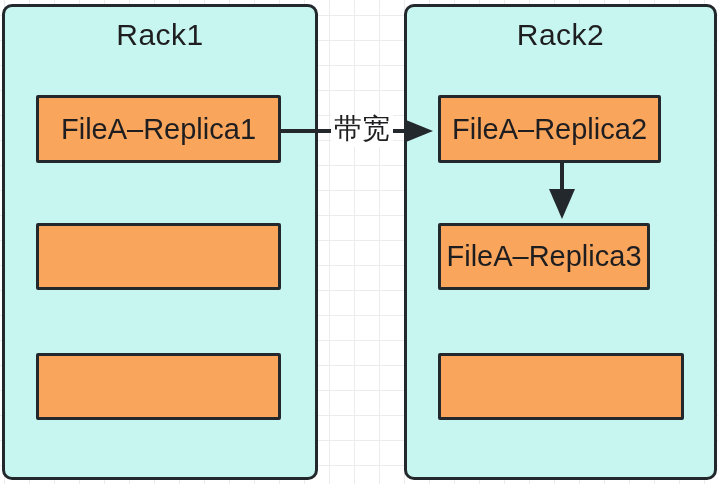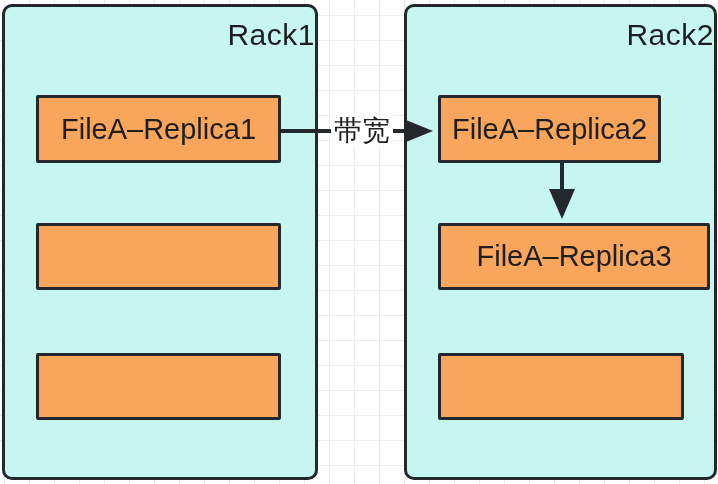--- a/index.html
+++ b/index.html
@@ -27,21 +27,21 @@
   .rack{
     position:absolute;
     background:var(--rack-fill);
     border:3px solid var(--stroke);
     border-radius:10px;
   }
   .rack-title{
     position:absolute;
     width:100%;
     top:11px;
-    text-align:right;
+    text-align:center;
     font-size:30px;
     line-height:34px;
     color:var(--text);
     letter-spacing:0.5px;
   }
   #rack1{left:2px;top:4px;width:316px;height:476px;}
   #rack2{left:404px;top:4px;width:313px;height:476px;}
   .node{
     position:absolute;
     background:var(--node-fill);
@@ -62,41 +62,42 @@
   .edge-label{
     position:absolute;
     left:362px;top:131px;
     transform:translate(-50%,-50%);
     background:var(--canvas);
     padding:0 3px;
     font-size:28px;
     line-height:32px;
     color:var(--text);
     white-space:nowrap;
+    font-family:Liberation Mono, monospace;
   }
 </style>
 </head>
 <body>
 
 <div class="page">
 
   <div class="rack" id="rack1">
     <div class="rack-title">Rack1</div>
   </div>
 
   <div class="rack" id="rack2">
     <div class="rack-title">Rack2</div>
   </div>
 
   <div class="node" style="left:36px;top:95px;width:245px;height:68px;">FileA–Replica1</div>
   <div class="node" style="left:36px;top:223px;width:245px;height:67px;"></div>
   <div class="node" style="left:36px;top:353px;width:245px;height:67px;"></div>
 
   <div class="node" style="left:438px;top:95px;width:223px;height:68px;">FileA–Replica2</div>
-  <div class="node" style="left:438px;top:223px;width:272px;height:67px;">FileA–Replica3</div>
+  <div class="node" style="left:438px;top:223px;width:212px;height:67px;">FileA–Replica3</div>
   <div class="node" style="left:438px;top:353px;width:246px;height:67px;"></div>
 
   <svg class="edges-svg" viewBox="0 0 718 484" xmlns="http://www.w3.org/2000/svg">
 
     <g>
       <line x1="281" y1="131" x2="408" y2="131" stroke="#23282d" stroke-width="4"></line>
       <polygon points="433,131 406,120 406,142" fill="#23282d"></polygon>
     </g>
 
     <g>

